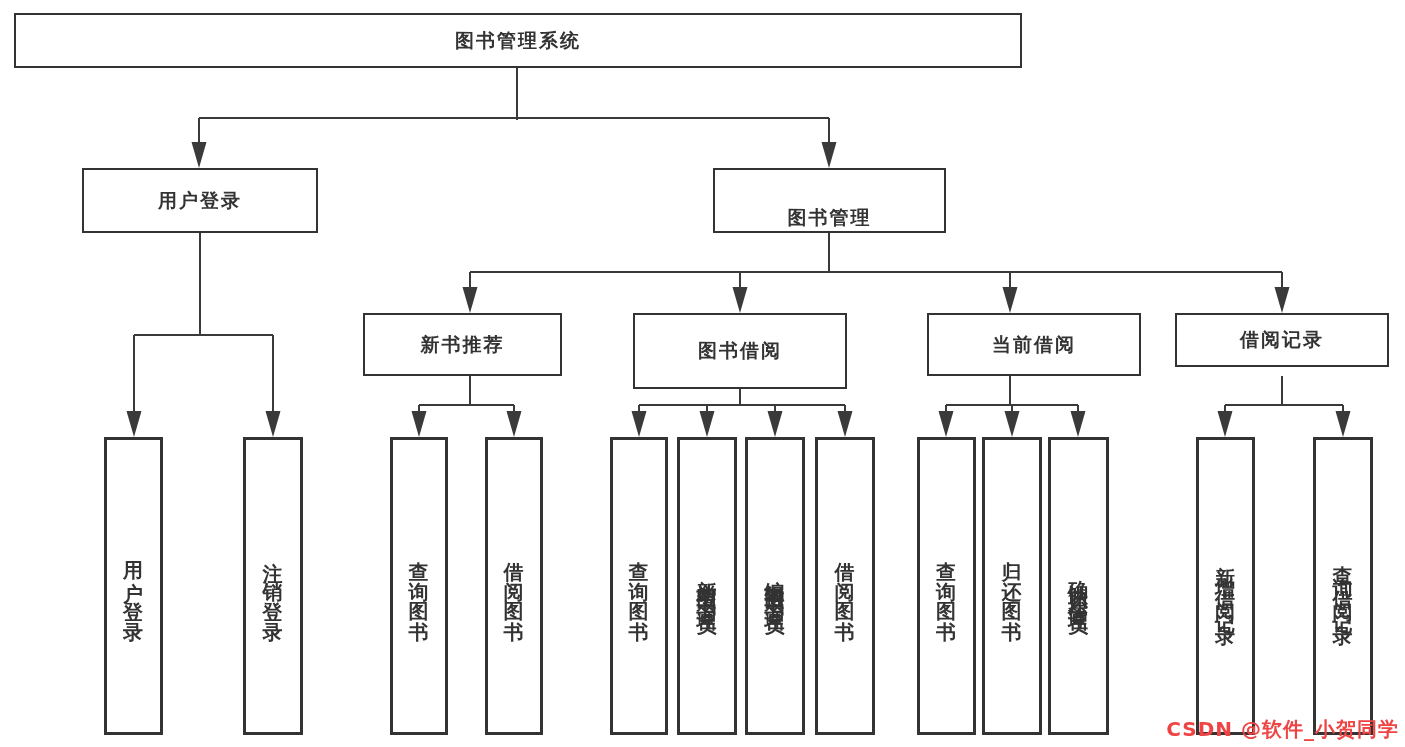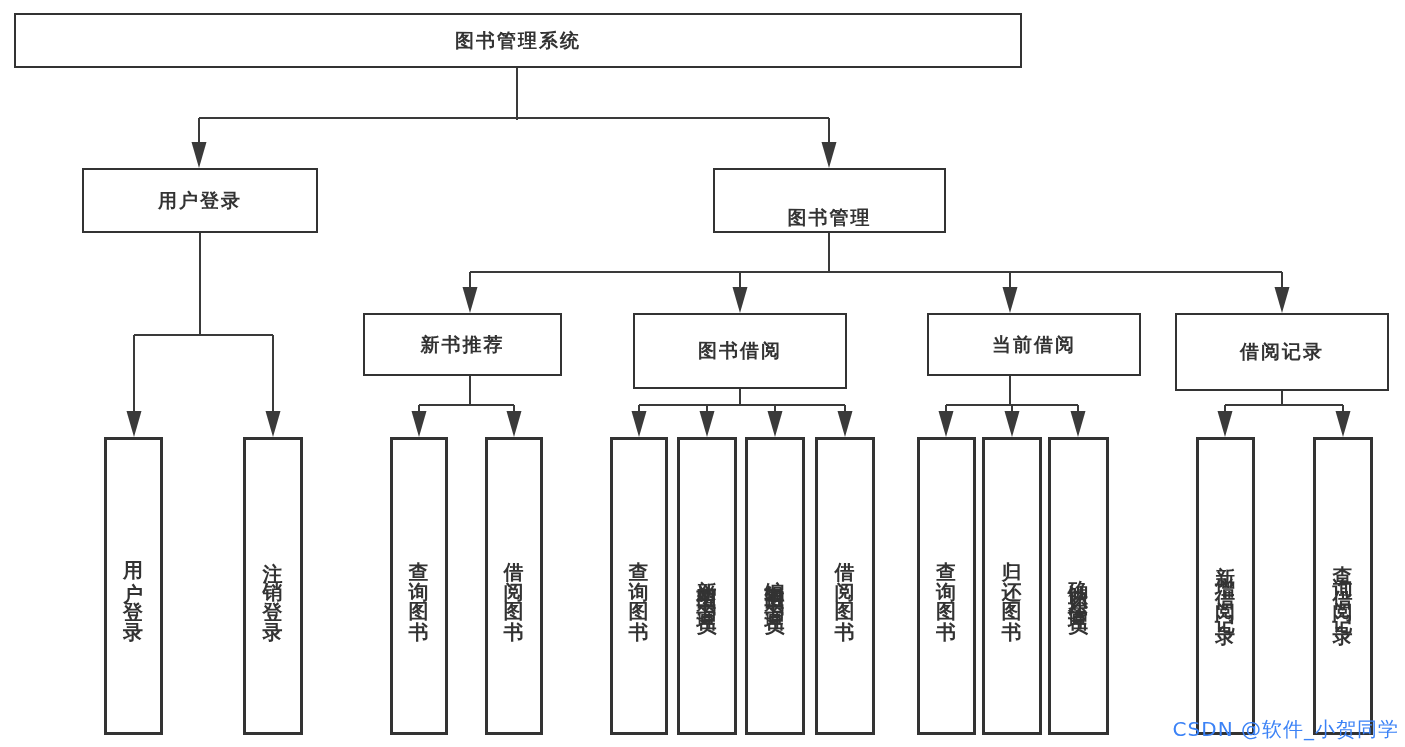--- a/index.html
+++ b/index.html
@@ -49,23 +49,24 @@
     line-height: 1;
   }
   .sp4 { letter-spacing: 20px; }
   .sp6 { letter-spacing: 12px; }
   .sp9 { letter-spacing: 5px; }
   .watermark {
     position: absolute;
     right: 6px;
     top: 716px;
     font-size: 20px;
-    color: #3b82f6;
+    color: #ef4444;
     letter-spacing: 1px;
     white-space: nowrap;
+    font-weight: bold;
   }
 </style>
 </head>
 <body>
 
 <div class="canvas">
 
   <svg class="connector-svg" viewBox="0 0 1405 747" xmlns="http://www.w3.org/2000/svg">
 
     <g>
@@ -129,21 +130,21 @@
 
   <div class="node" style="left:363px; top:313px; width:199px; height:63px;">
     <span class="h-label">新书推荐</span>
   </div>
   <div class="node" style="left:633px; top:313px; width:214px; height:76px;">
     <span class="h-label">图书借阅</span>
   </div>
   <div class="node" style="left:903px; top:313px; width:214px; height:63px;margin-left:24px;">
     <span class="h-label">当前借阅</span>
   </div>
-  <div class="node" style="left:1175px; top:313px; width:214px; height:78px;">
+  <div class="node" style="left:1175px; top:313px; width:214px; height:54px;">
     <span class="h-label">借阅记录</span>
   </div>
 
   <div class="node leaf" style="left:104px; top:437px; width:59px; height:298px;">
     <span class="v-label sp4">用户登录</span>
   </div>
   <div class="node leaf" style="left:243px; top:437px; width:60px; height:298px;">
     <span class="v-label sp4">注销登录</span>
   </div>
 

